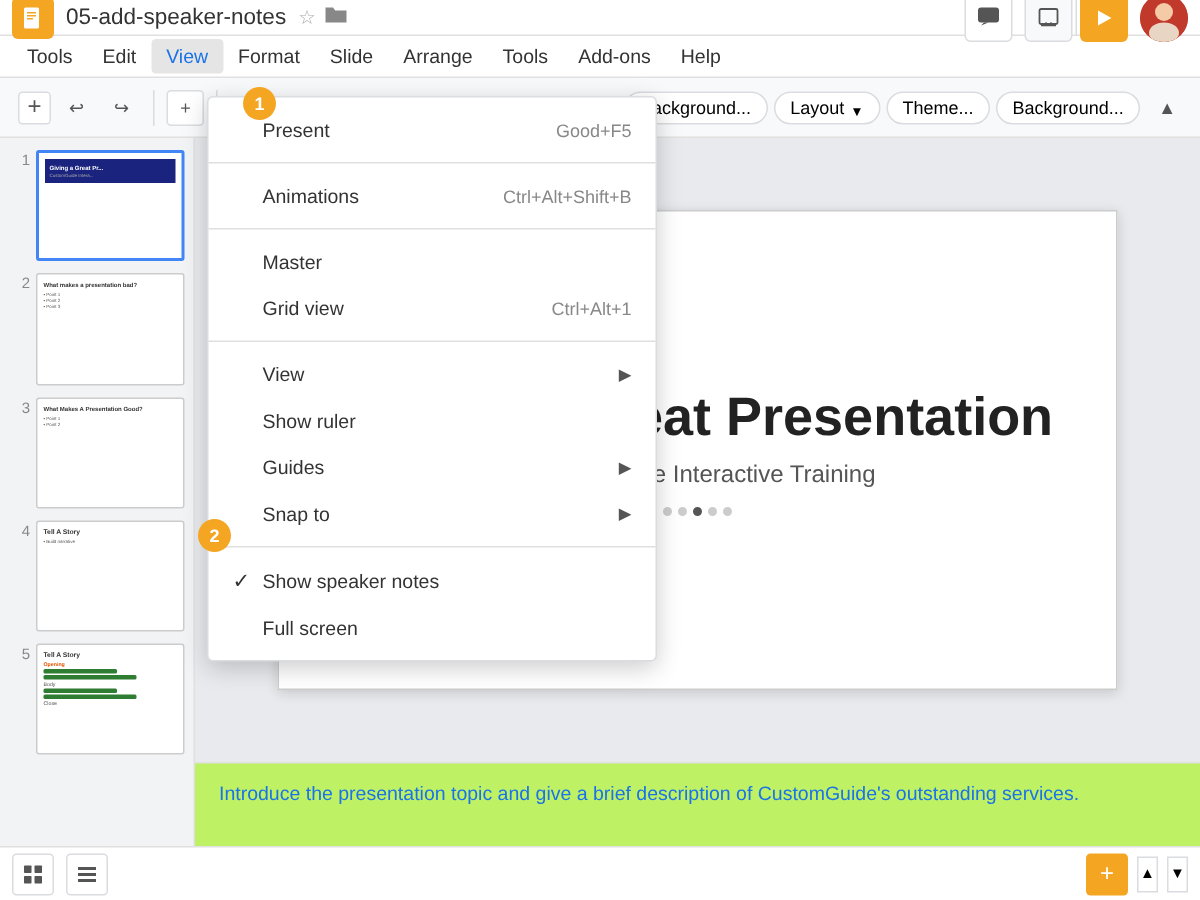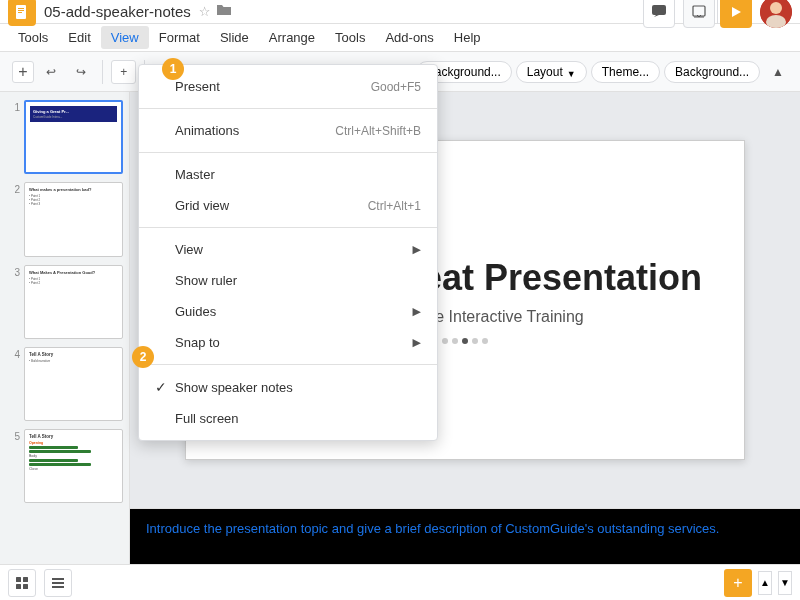--- a/index.html
+++ b/index.html
@@ -42,21 +42,21 @@
 
     
     .content-area { flex: 1; display: flex; flex-direction: column; background: #e8eaed; position: relative; overflow: hidden; }
     .slide-main { flex: 1; display: flex; align-items: center; justify-content: center; padding: 20px; }
     .slide-canvas { background: white; width: 560px; height: 320px; border: 1px solid #ccc; display: flex; flex-direction: column; align-items: center; justify-content: center; box-shadow: 0 2px 8px rgba(0,0,0,0.15); }
     .slide-big-title { font-size: 36px; font-weight: bold; color: #222; text-align: center; line-height: 1.2; }
     .slide-big-sub { font-size: 16px; color: #555; margin-top: 8px; }
     .slide-dots { display: flex; gap: 4px; margin-top: 12px; }
     .slide-dot { width: 6px; height: 6px; border-radius: 50%; background: #ccc; }
     .slide-dot.active { background: #555; }
-    .notes-area { background: #000000; border-top: 1px solid #e0e0e0; padding: 10px 16px; min-height: 80px; font-size: 13px; color: #1a73e8; line-height: 1.5; }
+    .notes-area { background: #bef264; border-top: 1px solid #e0e0e0; padding: 10px 16px; min-height: 80px; font-size: 13px; color: #1a73e8; line-height: 1.5; }
 
     
     .dropdown-menu { position: absolute; top: 64px; left: 138px; background: white; border: 1px solid #dadce0; border-radius: 4px; box-shadow: 0 4px 16px rgba(0,0,0,0.2); width: 300px; z-index: 100; padding: 6px 0; }
     .dropdown-item { display: flex; align-items: center; padding: 8px 16px; cursor: pointer; color: #333; font-size: 13px; }
     .dropdown-item .shortcut { margin-left: auto; color: #888; font-size: 12px; }
     .dropdown-item .arrow { margin-left: auto; color: #555; font-size: 11px; }
     .dropdown-item .checkmark { width: 20px; color: #333; font-size: 14px; }
     .dropdown-separator { height: 1px; background: #e0e0e0; margin: 6px 0; }
 
     

